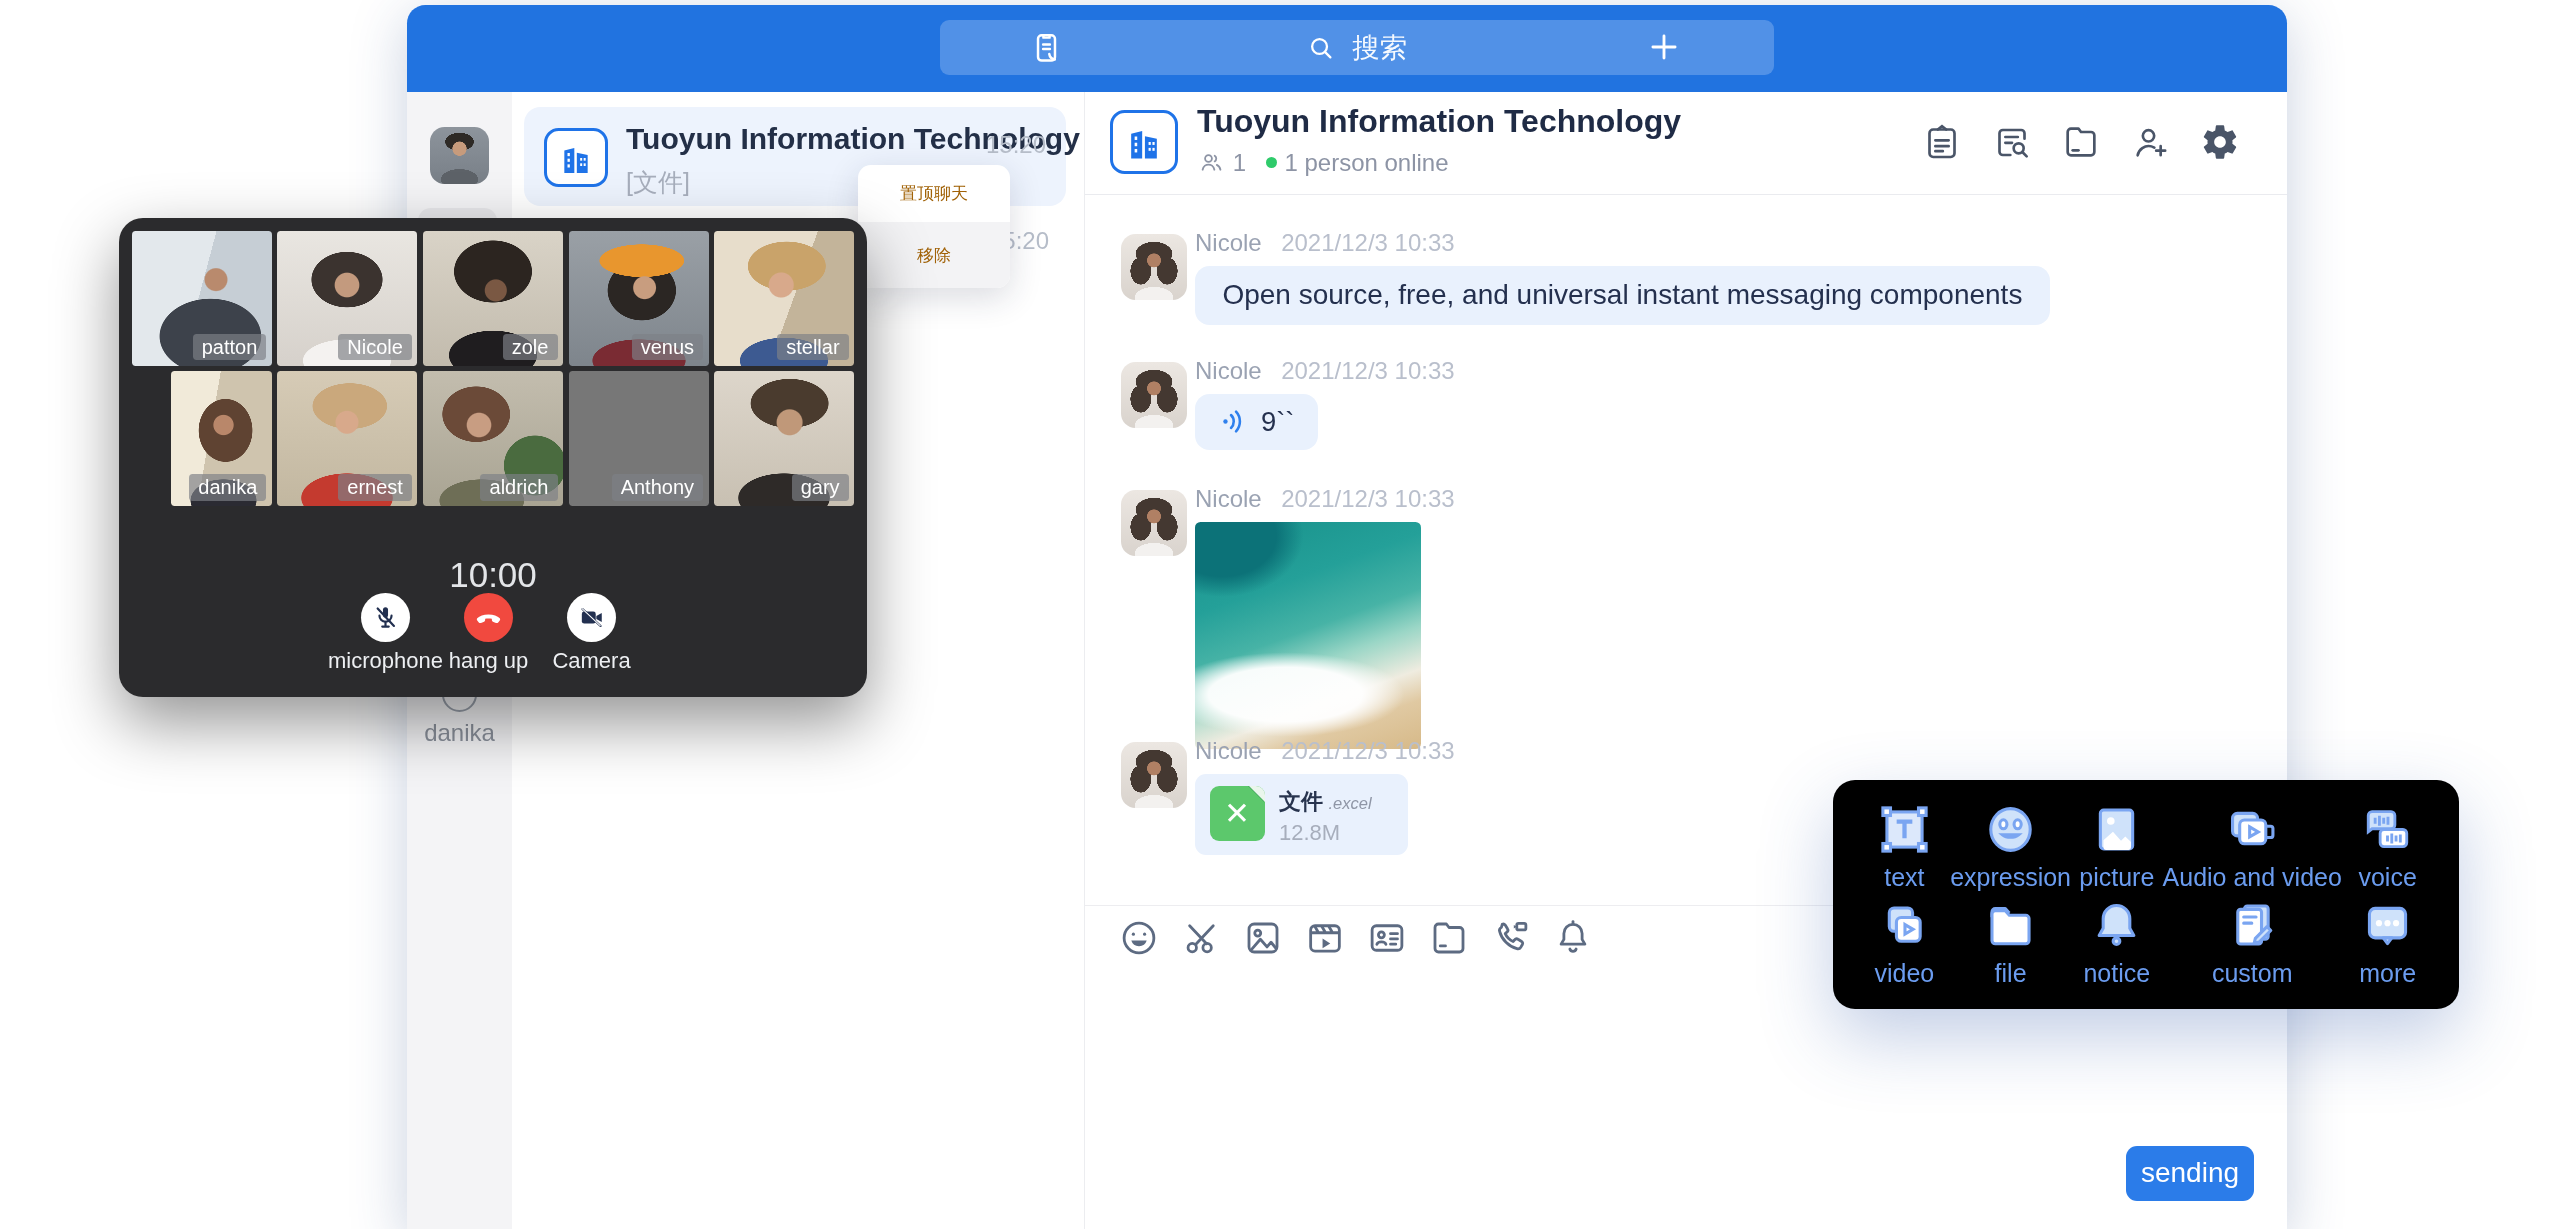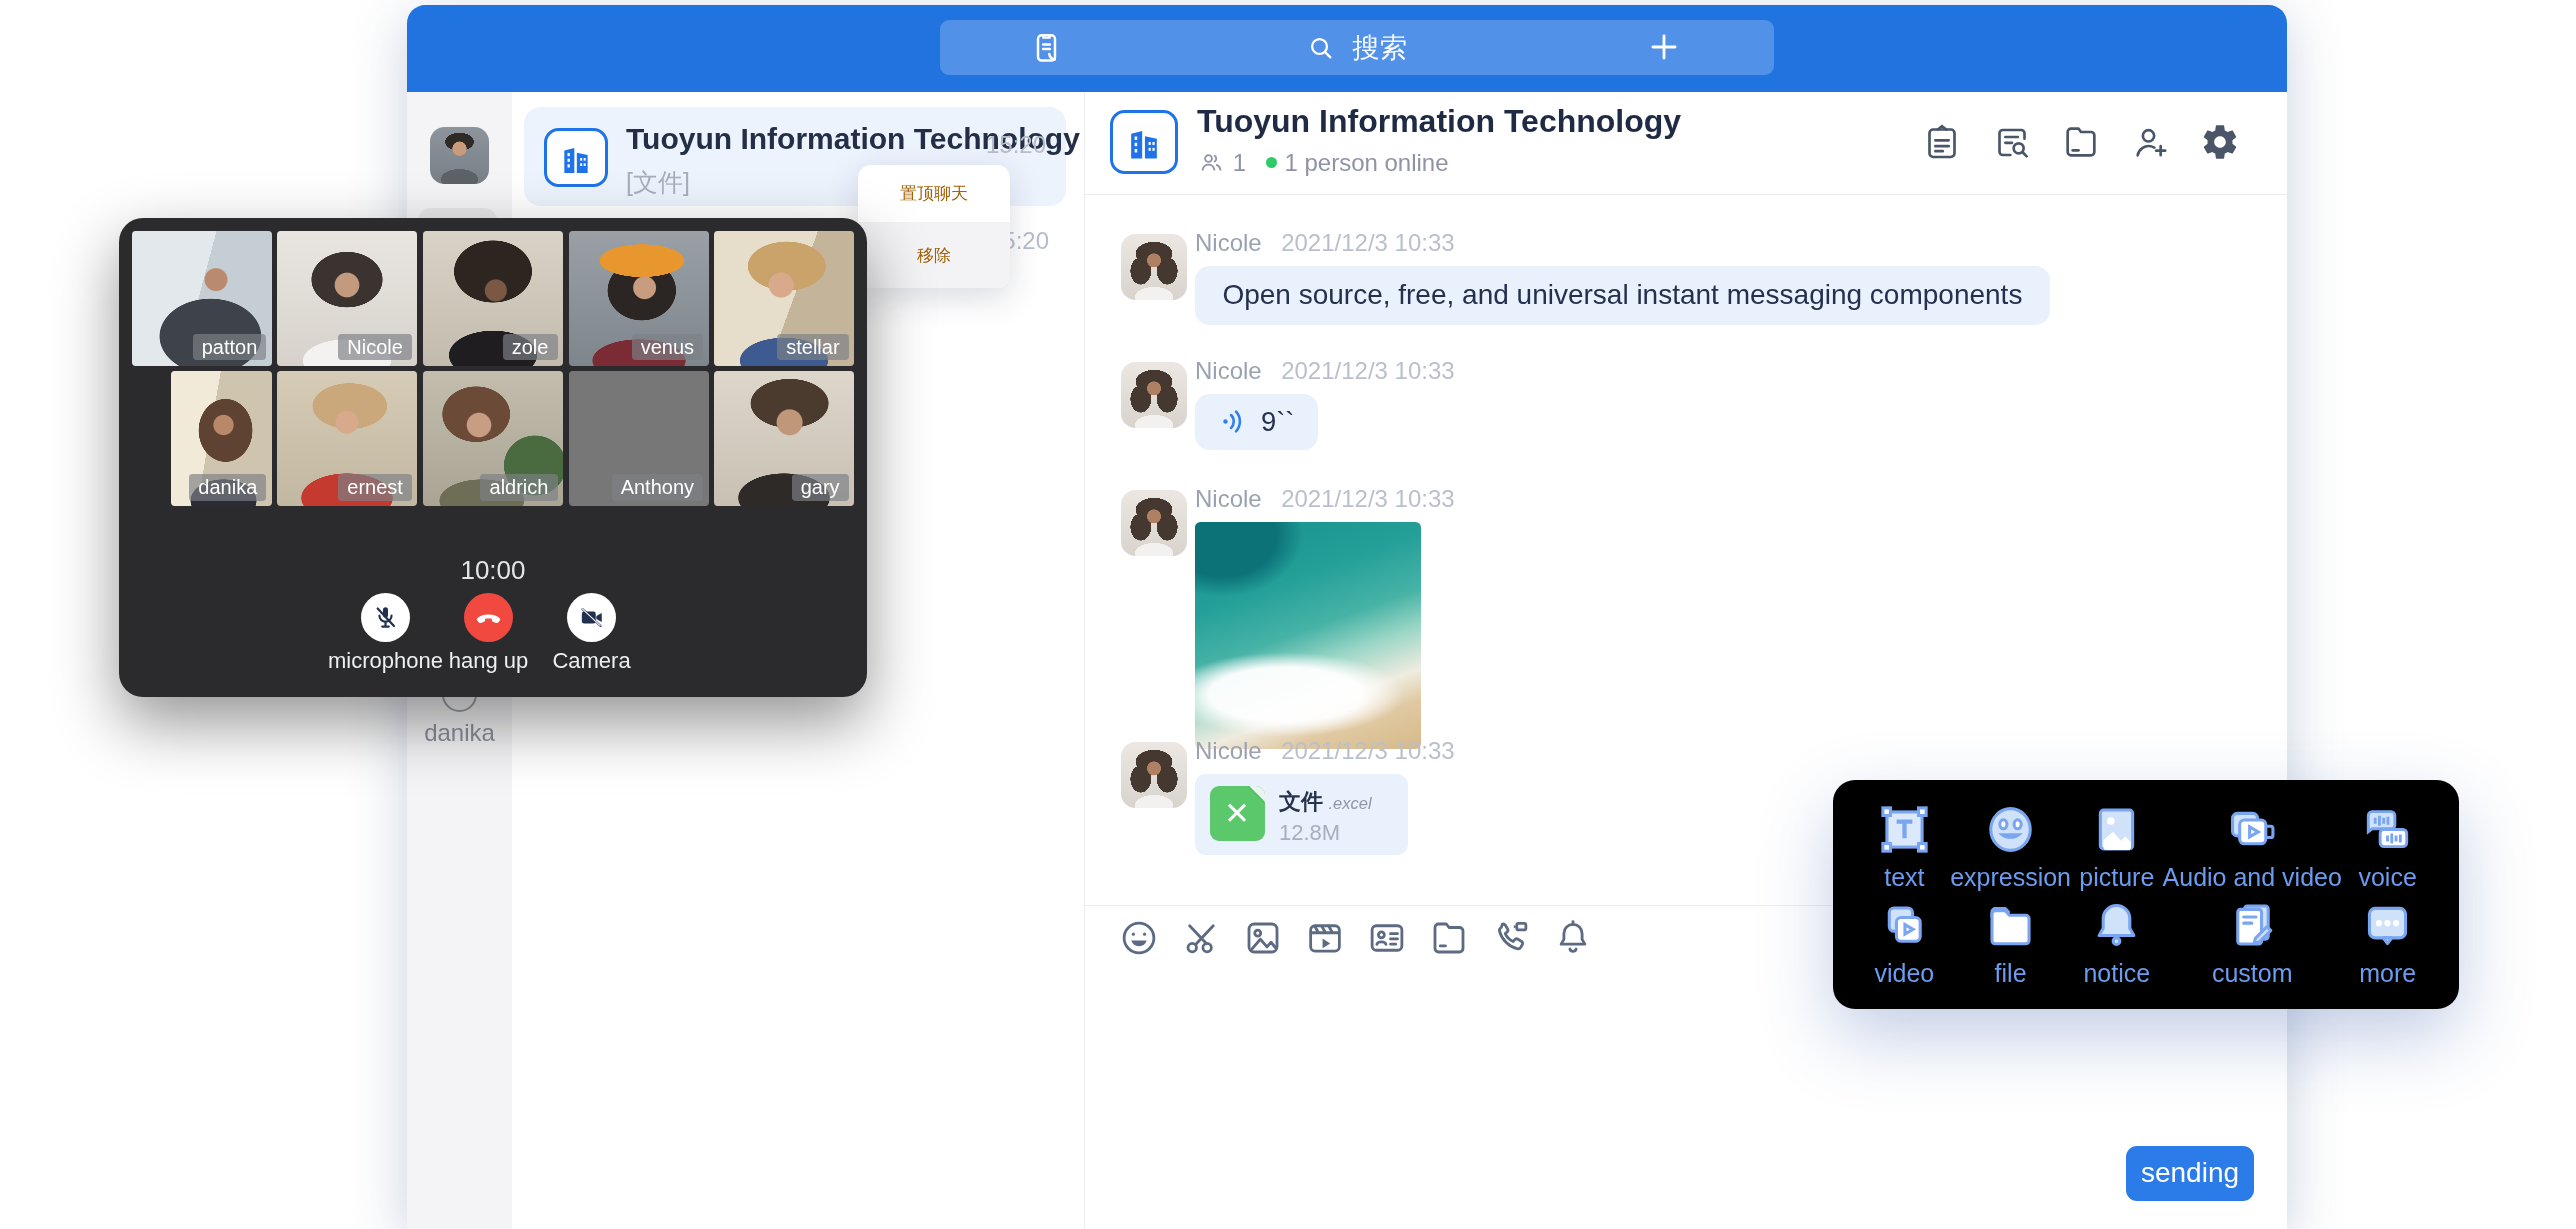--- a/index.html
+++ b/index.html
@@ -191,21 +191,21 @@
   .t-anthony { background:radial-gradient(circle at 50% 32%, #c89a77 0 10%, rgba(0,0,0,0) 11%),
     radial-gradient(ellipse 40% 16% at 50% 18%, #5b4632 0 60%, rgba(0,0,0,0) 61%),
     radial-gradient(ellipse 55% 36% at 50% 88%, #9ec3e0 0 60%, rgba(0,0,0,0) 61%),
     linear-gradient(180deg,#a19b92,#8d8press必80),linear-gradient(180deg,#a19b92,#8d8780); }
   .t-gary { background:radial-gradient(circle at 54% 38%, #c09879 0 11%, rgba(0,0,0,0) 12%),
     radial-gradient(ellipse 46% 30% at 54% 24%, #4a3b2e 0 60%, rgba(0,0,0,0) 61%),
     radial-gradient(ellipse 54% 30% at 50% 94%, #2e2a28 0 60%, rgba(0,0,0,0) 61%),
     linear-gradient(180deg,#ddd6cb,#c8c0b2); }
 
   #call-timer { position:absolute; left:0; right:0; top:337px; text-align:center;
-    font-size:26px; color:#E3E5E8; }
+    font-size:35px; color:#E3E5E8; }
   .call-btn { position:absolute; top:375px; width:49px; height:49px; border-radius:50%;
     display:flex; align-items:center; justify-content:center; border:none; cursor:pointer; }
   .call-btn.white { background:#fff; }
   .call-btn.red { background:#F1493F; }
   #btn-mic { left:242px; } #btn-hang { left:345px; } #btn-cam { left:448px; }
   .call-lbl { position:absolute; top:430px; width:183px; text-align:center;
     font-size:22px; color:#EDEFF2; }
   #lbl-mic { left:175px; } #lbl-hang { left:278px; } #lbl-cam { left:381px; }
 </style>
 </head>

